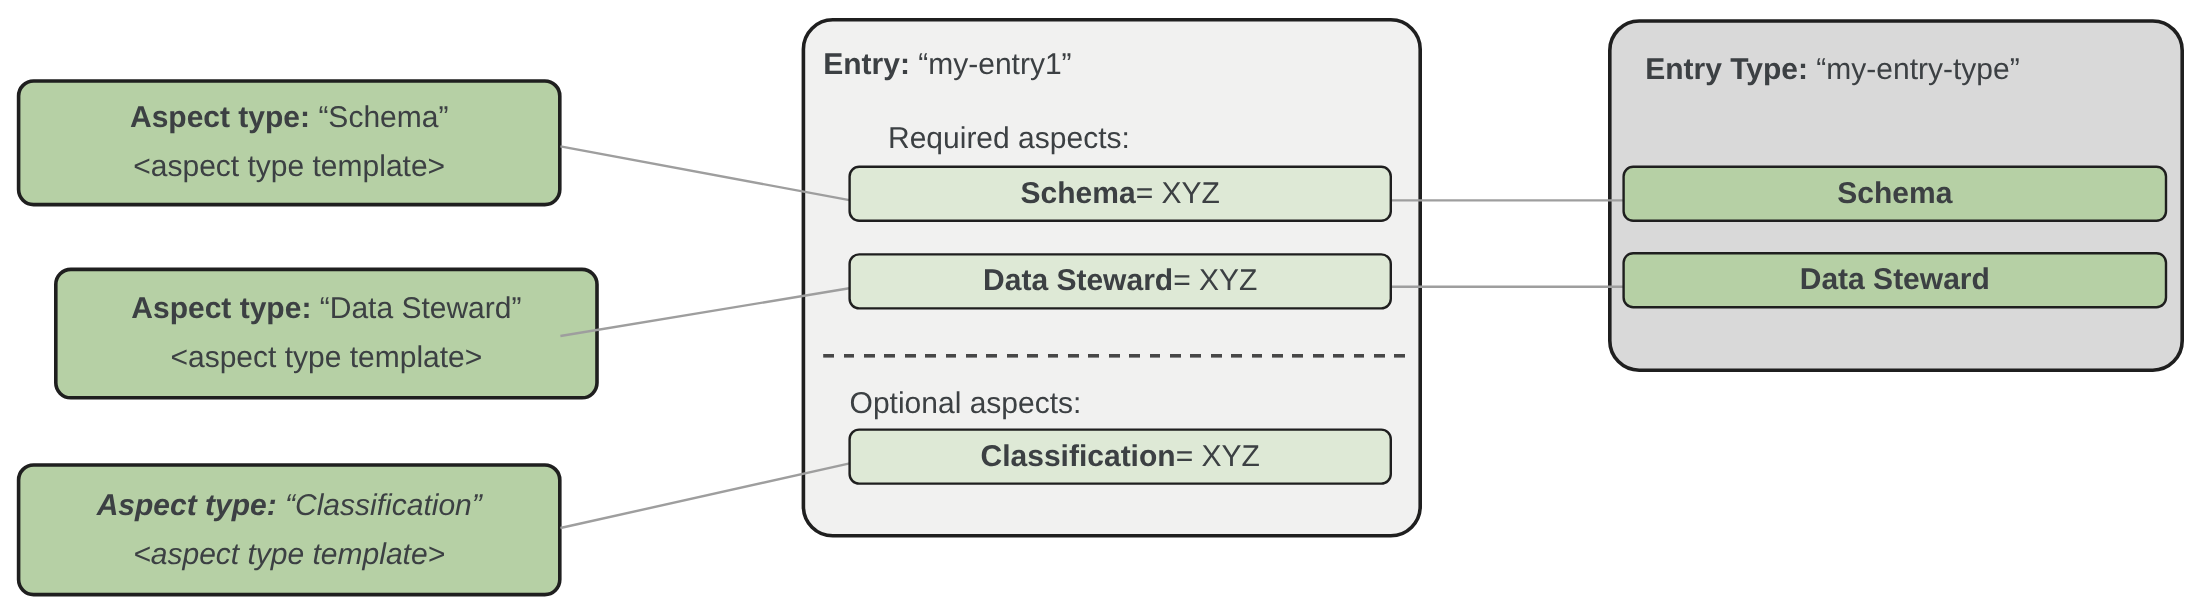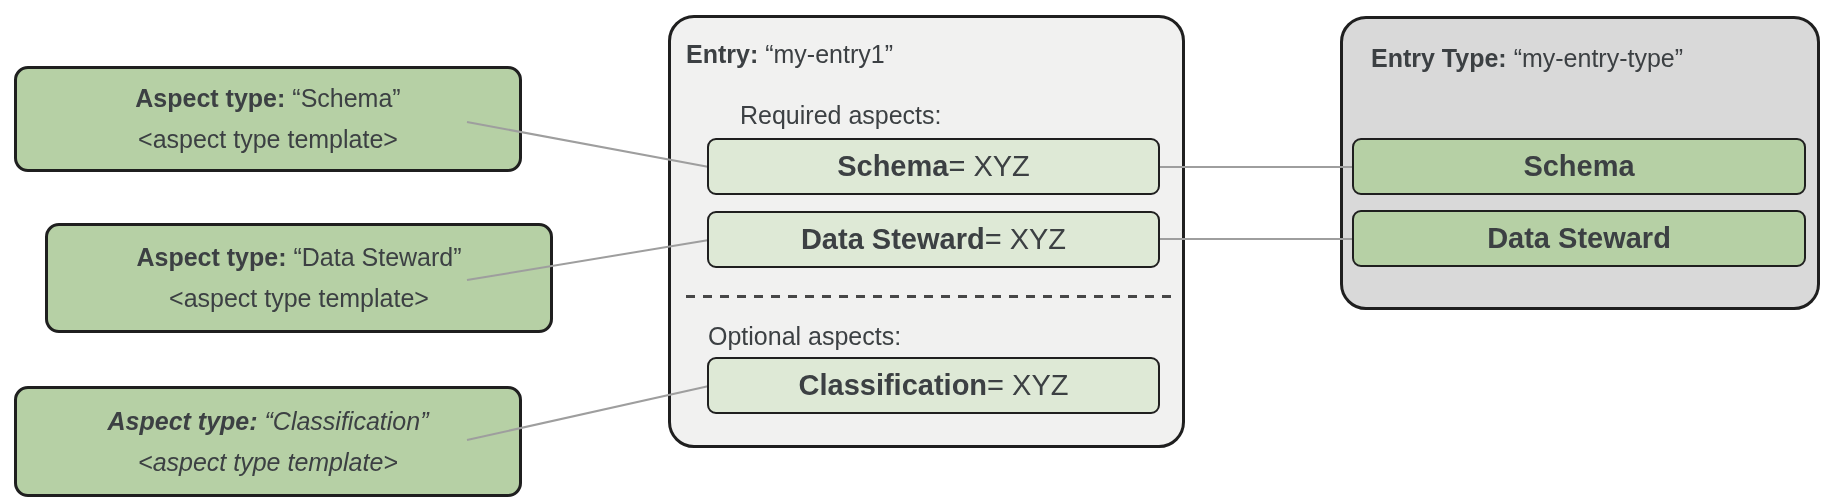--- a/index.html
+++ b/index.html
@@ -13,21 +13,21 @@
     position: relative;
     width: 1828px;
     height: 504px;
     overflow: hidden;
     background: #ffffff;
   }
   
   .aspect-card {
     position: absolute;
     left: 14px;
-    width: 508px;
+    width: 454px;
     box-sizing: border-box;
     background: #b6d0a5;
     border: 3px solid #1f1f1f;
     border-radius: 14px;
     display: flex;
     flex-direction: column;
     align-items: center;
     justify-content: center;
     gap: 16px;
     font-size: 25px;
@@ -73,27 +73,27 @@
   .dashed-divider {
     position: absolute;
     left: 15px; top: 277px;
     width: 490px; height: 3px;
     background: repeating-linear-gradient(90deg, #474747 0 9px, transparent 9px 17px);
   }
   
   .pill {
     position: absolute;
     box-sizing: border-box;
-    height: 57px;
+    height: 47px;
     border: 2.5px solid #1f1f1f;
     border-radius: 9px;
     display: flex;
     align-items: center;
     justify-content: center;
-    font-size: 29px;
+    font-size: 25px;
     white-space: nowrap;
   }
   .pill.light { background: #dee9d6; width: 453px; left: 707px; }
   .pill.green { background: #b6d0a5; width: 454px; left: 1352px; font-weight: 700; }
   .pill-schema         { top: 138px; }
   .pill-datasteward    { top: 211px; }
   .pill-classification { top: 357px; }
   .pill-type-schema      { top: 138px; }
   .pill-type-datasteward { top: 210px; }
   

